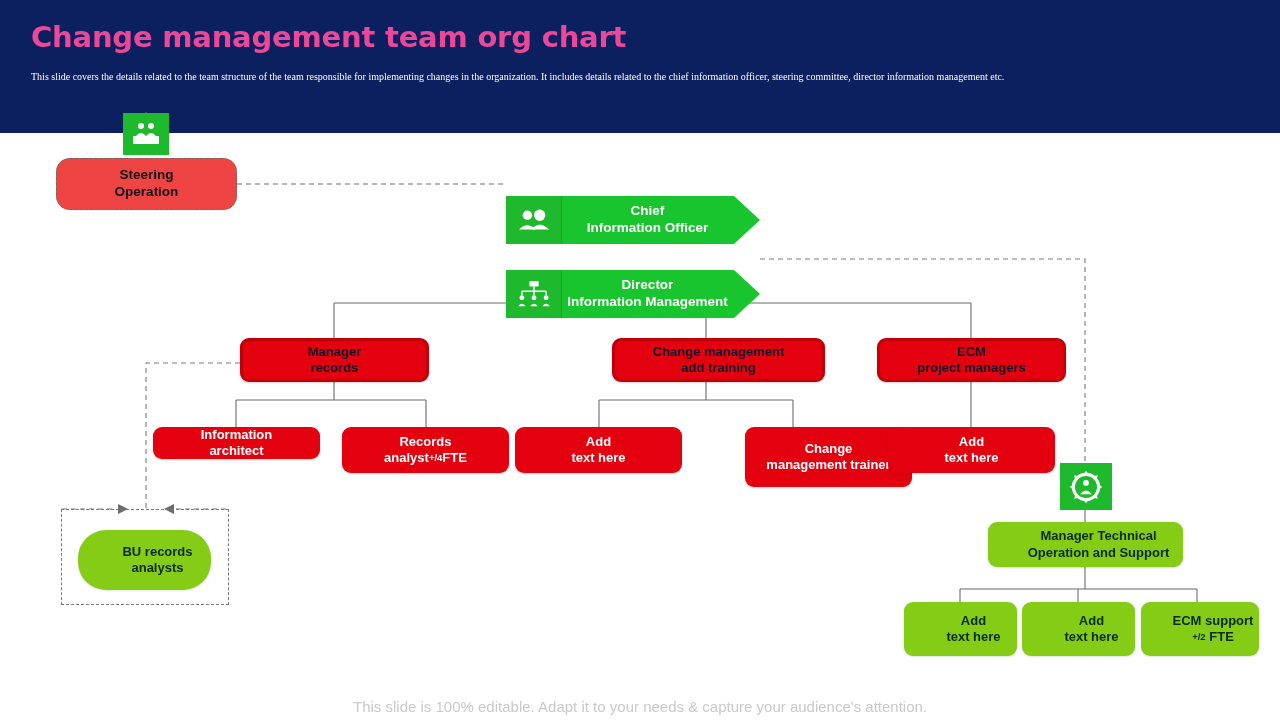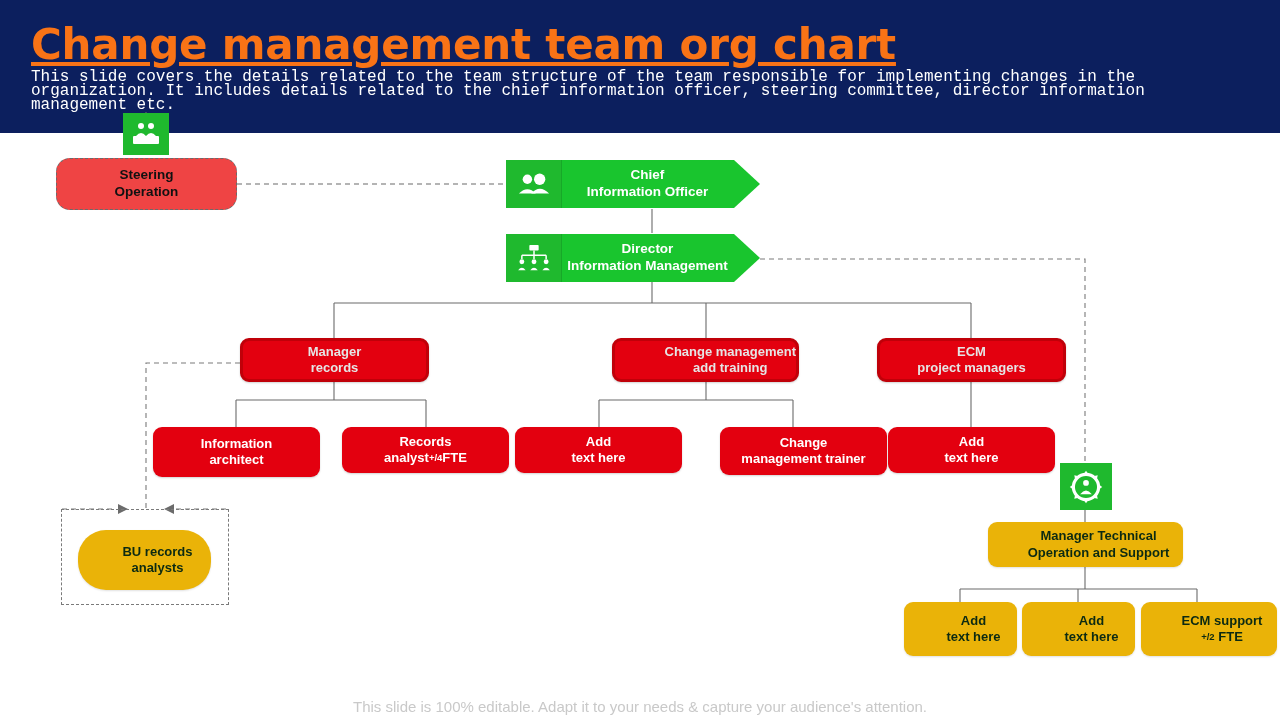--- a/index.html
+++ b/index.html
@@ -11,69 +11,69 @@
     position:relative;
   }
   
   #header{
     position:absolute;left:0;top:0;width:1280px;height:133px;
     background:#0c1f5e;
     box-sizing:border-box;
   }
   #header-title{
     position:absolute;left:31px;top:20px;
-    font-size:42px;font-weight:bold;color:#f97316;
+    font-size:29px;font-weight:bold;color:#ec4899;
     letter-spacing:-0.2px;
     font-family:"DejaVu Sans","Liberation Sans",sans-serif;
-    text-decoration:underline;
   }
   #header-subtitle{
     position:absolute;left:31px;top:70px;width:1195px;
-    font-size:16px;line-height:14px;color:#ffffff;
-    font-family:Liberation Mono, monospace;
+    font-size:10px;line-height:14px;color:#ffffff;
+    font-family:Liberation Serif, serif;
   }
   #lines{position:absolute;left:0;top:0;width:1280px;height:720px;pointer-events:none;}
 
   
   .node{position:absolute;box-sizing:border-box;display:flex;align-items:center;justify-content:center;text-align:center;}
   .node .lbl{line-height:1.25;}
 
   
   .dashed-node{
     border:1.3px dashed #6b6b6b;border-radius:14px;background:#ef4444;
     color:#111;font-weight:bold;font-size:13.5px;
   }
   
   .arrow-node{
     background:#19c52e;
     color:#fff;font-weight:bold;font-size:13.5px;
     clip-path:polygon(0 0, calc(100% - 26px) 0, 100% 50%, calc(100% - 26px) 100%, 0 100%);
+    margin-top:36px;
   }
   .arrow-icon{
     position:absolute;left:0;top:0;width:55px;height:100%;
     background:#1fb92e;display:flex;align-items:center;justify-content:center;
     border-right:1px solid #17a828;
   }
   .arrow-text{position:absolute;left:55px;right:26px;top:0;bottom:0;display:flex;align-items:center;justify-content:center;}
 
   
   .red-node{
-    background:#e3000f;color:#e5e5e5;font-weight:bold;font-size:13px;
+    background:#e3000f;color:#0f172a;font-weight:bold;font-size:13px;
     border-radius:9px;
     border:3px solid #c00009;
     box-shadow:0 1px 2px rgba(0,0,0,.18);
   }
   .red-node-plain{
     background:#e3000f;color:#fff;font-weight:bold;font-size:13px;
     border-radius:9px;
     box-shadow:0 1px 2px rgba(0,0,0,.18);
   }
   
   .lgreen-node{
-    background:#eab308;color:#0c2a12;font-weight:bold;font-size:13px;
+    background:#84cc16;color:#0c2a12;font-weight:bold;font-size:13px;
     border-radius:9px;
     box-shadow:0 1px 2px rgba(0,0,0,.12);
     padding-left:26px;
   }
   .sm{font-size:9.5px;vertical-align:1px;}
 
   
   .dashed-rect{position:absolute;border:1.2px dashed #7a7a7a;box-sizing:border-box;}
 
   
@@ -220,56 +220,56 @@
   </div>
 </div>
 
 <div class="node red-node" style="left:240px;top:338px;width:189px;height:44px;">
   <div class="lbl">
     <span>Manager</span><br>
     <span>records</span>
   </div>
 </div>
 
-<div class="node red-node" style="left:612px;top:338px;width:187px;height:44px;justify-content:flex-end;">
+<div class="node red-node" style="left:612px;top:338px;width:213px;height:44px;">
   <div class="lbl">
     <span>Change management</span><br>
     <span>add training</span>
   </div>
 </div>
 
 <div class="node red-node" style="left:877px;top:338px;width:189px;height:44px;">
   <div class="lbl">
     <span>ECM</span><br>
     <span>project managers</span>
   </div>
 </div>
 
-<div class="node red-node-plain" style="left:153px;top:427px;width:167px;height:50px;">
+<div class="node red-node-plain" style="left:153px;top:427px;width:167px;height:32px;">
   <div class="lbl">
     <span>Information</span><br>
     <span>architect</span>
   </div>
 </div>
 
 <div class="node red-node-plain" style="left:342px;top:427px;width:167px;height:46px;">
   <div class="lbl">
     <span>Records</span><br>
     <span>analyst</span><span class="sm">+/4</span><span>FTE</span>
   </div>
 </div>
 
 <div class="node red-node-plain" style="left:515px;top:427px;width:167px;height:46px;">
   <div class="lbl">
     <span>Add</span><br>
     <span>text here</span>
   </div>
 </div>
 
-<div class="node red-node-plain" style="left:720px;top:427px;width:167px;height:48px;">
+<div class="node red-node-plain" style="left:745px;top:427px;width:167px;height:60px;">
   <div class="lbl">
     <span>Change</span><br>
     <span>management trainer</span>
   </div>
 </div>
 
 <div class="node red-node-plain" style="left:888px;top:427px;width:167px;height:46px;">
   <div class="lbl">
     <span>Add</span><br>
     <span>text here</span>
@@ -297,20 +297,20 @@
   </div>
 </div>
 
 <div class="node lgreen-node" style="left:1022px;top:602px;width:113px;height:54px;">
   <div class="lbl">
     <span>Add</span><br>
     <span>text here</span>
   </div>
 </div>
 
-<div class="node lgreen-node" style="left:1141px;top:602px;width:136px;height:54px;">
+<div class="node lgreen-node" style="left:1141px;top:602px;width:118px;height:54px;">
   <div class="lbl">
     <span>ECM support</span><br>
     <span class="sm">+/2</span> <span>FTE</span>
   </div>
 </div>
 
 <div id="footer">This slide is 100% editable. Adapt it to your needs &amp; capture your audience's attention.</div>
 
 </body></html>

